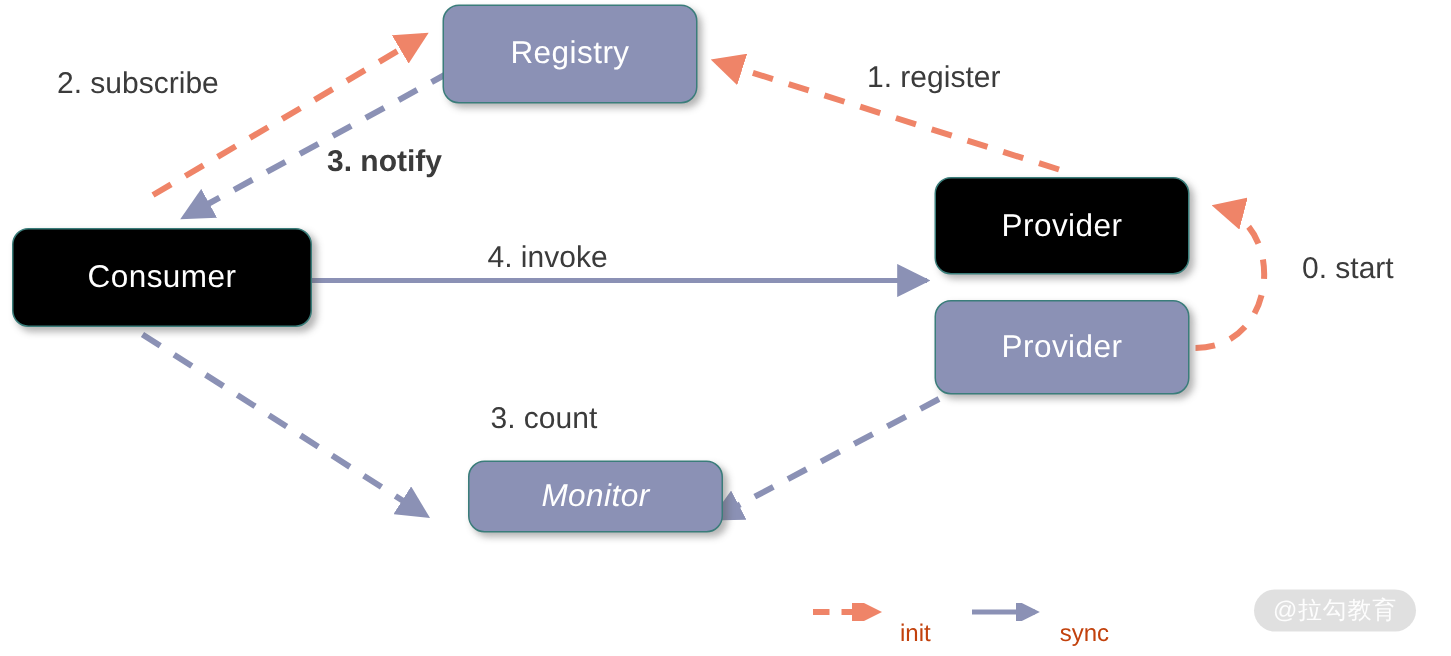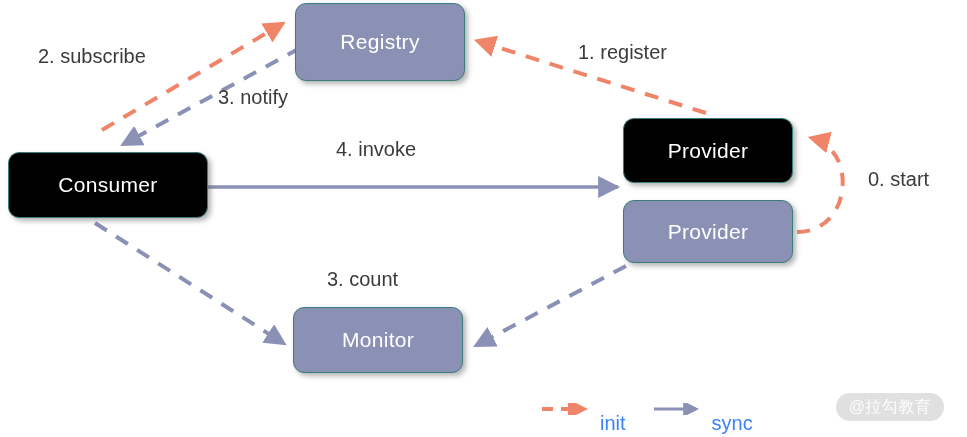--- a/index.html
+++ b/index.html
@@ -35,37 +35,37 @@
     justify-content: center;
     color: #ffffff;
     font-size: 21px;
     letter-spacing: 0.3px;
     box-shadow: 3px 3px 5px rgba(90,90,90,0.45);
     z-index: 3;
   }
   .node.purple { background: #8b91b5; }
   .node.orange { background: #000000; }
 
-  #node-registry  { left: 295px; top: 3px;   width: 170px; height: 78px; }
+  #node-registry  { left: 295px; top: 3px;   width: 170px; height: 66px; }
   #node-consumer  { left: 8px;   top: 152px; width: 200px; height: 66px; }
   #node-provider  { left: 623px; top: 118px; width: 170px; height: 65px; }
   #node-container { left: 623px; top: 200px; width: 170px; height: 63px; }
-  #node-monitor   { left: 293px; top: 307px; width: 170px; height: 66px; }
+  #node-monitor   { left: 312px; top: 307px; width: 170px; height: 48px; font-style: italic; }
 
   .edge-label {
     position: absolute;
     color: #3b3b3b;
     font-size: 20px;
     white-space: nowrap;
     z-index: 4;
   }
   #label-subscribe { left: 38px;  top: 45px; }
-  #label-notify    { left: 218px; top: 86px; }
+  #label-notify    { left: 218px; top: 97px; font-weight: bold; }
   #label-register  { left: 578px; top: 2px; margin-top: 39px; }
-  #label-invoke    { left: 325px; top: 138px; margin-left: 11px; }
+  #label-invoke    { left: 325px; top: 161px; }
   #label-start     { left: 868px; top: 168px; }
   #label-count     { left: 327px; top: 268px; }
 
   #legend {
     position: absolute;
     left: 540px;
     top: 392px;
     height: 30px;
     display: flex;
     align-items: center;
@@ -77,22 +77,22 @@
     align-items: center;
     gap: 8px;
   }
   .legend-sample {
     position: relative;
     width: 52px;
     height: 12px;
     display: block;
   }
   .legend-text {
-    color: #3b82f6;
-    font-size: 20px;
+    color: #c2410c;
+    font-size: 16px;
     white-space: nowrap;
     margin-top: 32px;
   }
   #watermark {
     position: absolute;
     left: 836px;
     top: 393px;
     width: 108px;
     height: 28px;
     border-radius: 14px;

